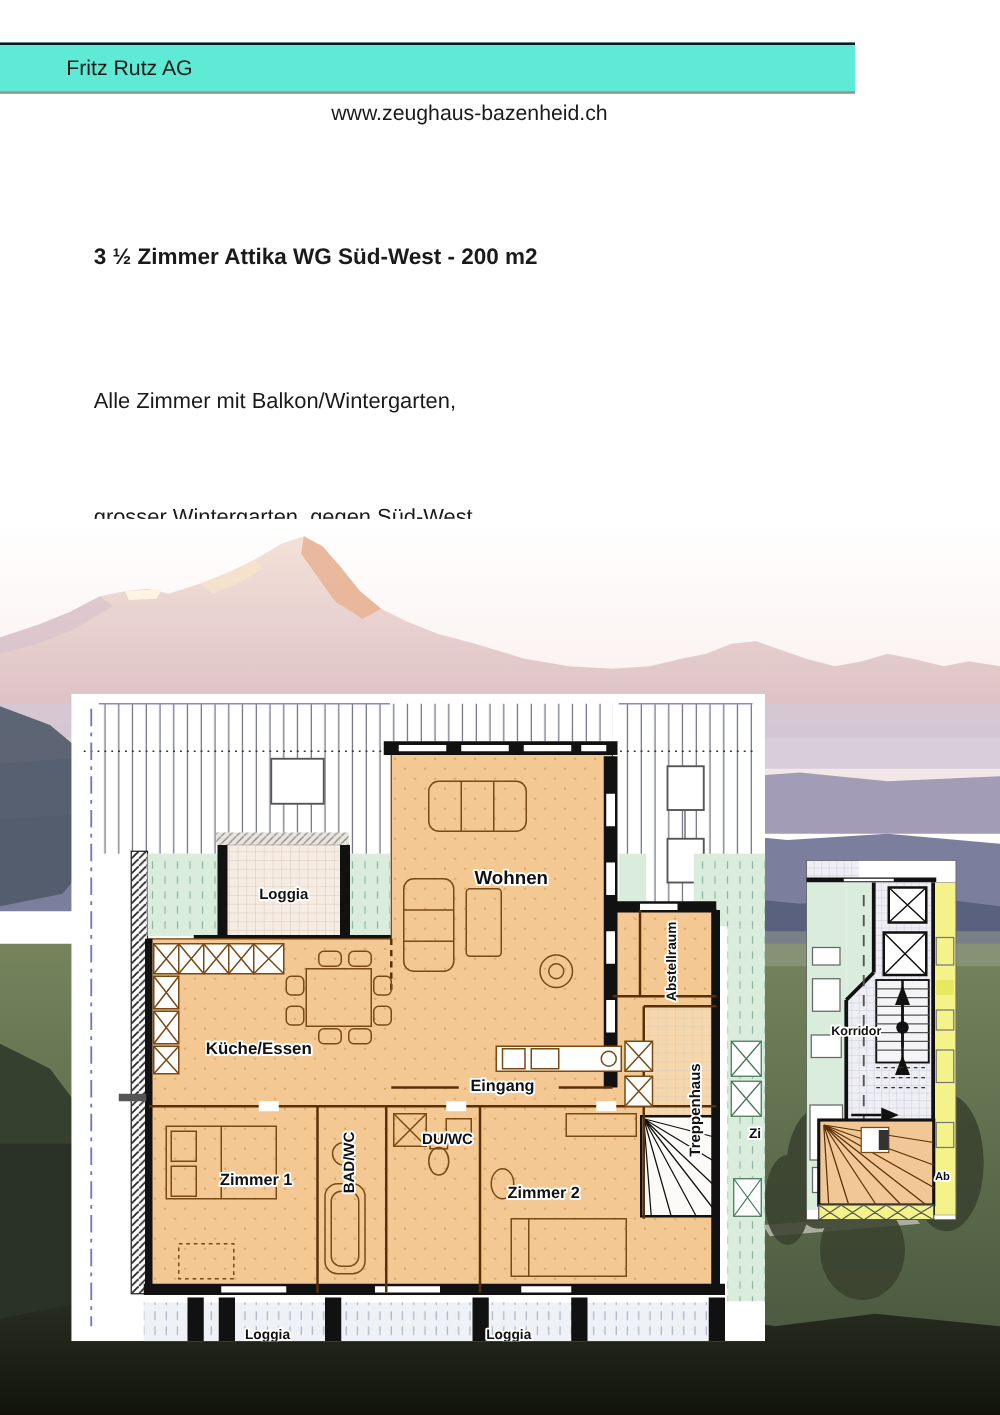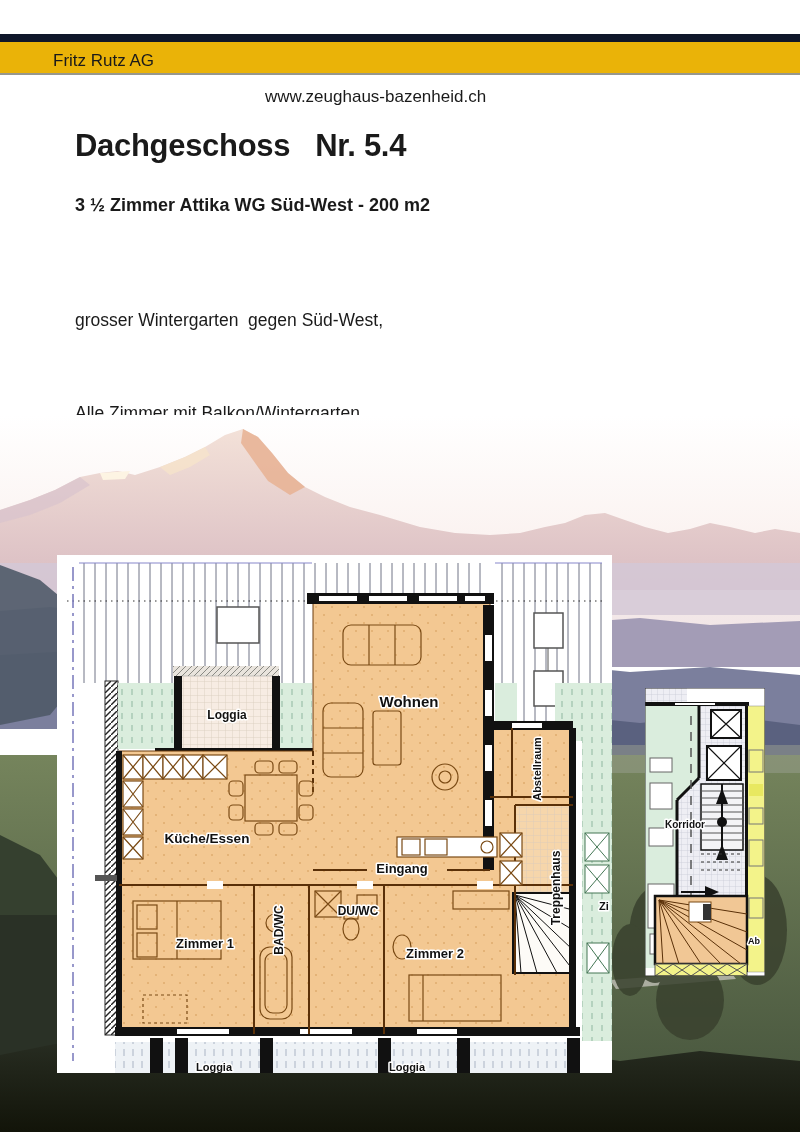--- a/index.html
+++ b/index.html
@@ -1,19 +1,19 @@
 <!DOCTYPE html>
 <html><head>
 <meta charset="utf-8">
 <style>
   html,body{margin:0;padding:0;background:#ffffff;}
   .page{position:relative;width:800px;height:1132px;background:#ffffff;overflow:hidden;
         font-family:"Liberation Sans","DejaVu Sans",sans-serif;color:#1a1a1a;}
-  .headerbar{position:absolute;left:0;top:34px;width:800px;height:41px;background:#eab308;
-             border-top:8px solid #0f172a;border-bottom:2px solid #97978d;box-sizing:border-box;}
+  .headerbar{position:absolute;left:0;top:34px;width:684px;height:41px;background:#5eead4;
+             border-top:2px solid #0f172a;border-bottom:2px solid #97978d;box-sizing:border-box;}
   .headerbar .company{position:absolute;left:53px;top:0;line-height:37px;font-size:17px;}
   .headerbar .website{position:absolute;left:265px;top:0;line-height:37px;font-size:17px;margin-top:36px;}
   .title{position:absolute;left:75px;top:128px;font-size:31px;font-weight:700;white-space:pre;letter-spacing:-0.3px;}
   .subtitle{position:absolute;left:75px;top:195px;font-size:18px;font-weight:700;white-space:pre;}
   .desc{position:absolute;left:75px;top:243px;font-size:17.5px;line-height:31px;white-space:pre;}
   .photo{position:absolute;left:0;top:415px;width:800px;height:717px;}
   .mainplan{position:absolute;left:57px;top:555px;width:555px;height:518px;}
   .smallplan{position:absolute;left:645px;top:688px;width:120px;height:288px;}
   svg text{font-family:"Liberation Sans","DejaVu Sans",sans-serif;fill:#111;
            paint-order:stroke;stroke:#ffffff;stroke-width:3px;stroke-linejoin:round;}
@@ -21,25 +21,24 @@
 </head>
 <body>
 
 <div class="page">
 
   <div class="headerbar">
     <span class="company">Fritz Rutz AG</span>
     <span class="website">www.zeughaus-bazenheid.ch</span>
   </div>
 
-  <div class="title">Dachgeschoss   Nr. 5.4</div>
   <div class="subtitle">3 ½ Zimmer Attika WG Süd-West - 200 m2</div>
   <div class="desc">
+    <div>Alle Zimmer mit Balkon/Wintergarten,</div>
     <div>grosser Wintergarten  gegen Süd-West,</div>
-    <div>Alle Zimmer mit Balkon/Wintergarten,</div>
     <div>separate Du/WC und Bad/WC,</div>
     <div>Abstellraum in Wohnung, mit Waschmaschine/Tumbler</div>
     <div>sehr sonnig mit guter Fernsicht</div>
   </div>
 
   <svg class="photo" viewBox="0 0 800 717">
     <defs>
       <linearGradient id="gSky" x1="0" y1="0" x2="0" y2="1">
         <stop offset="0" stop-color="#ffffff"></stop>
           <stop offset="0.5" stop-color="#fbf3f1"></stop>

